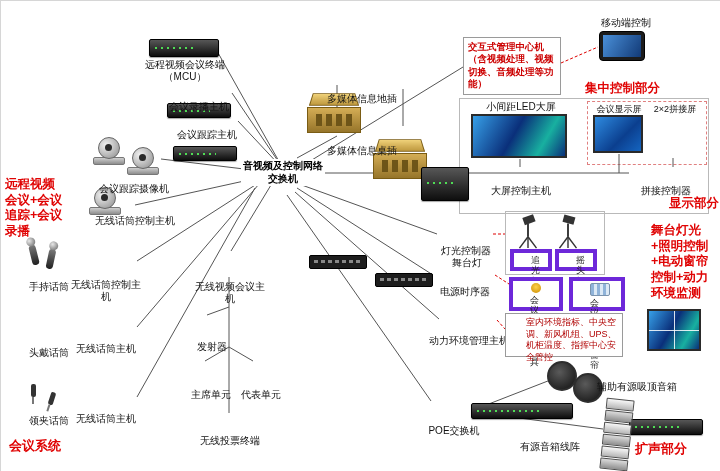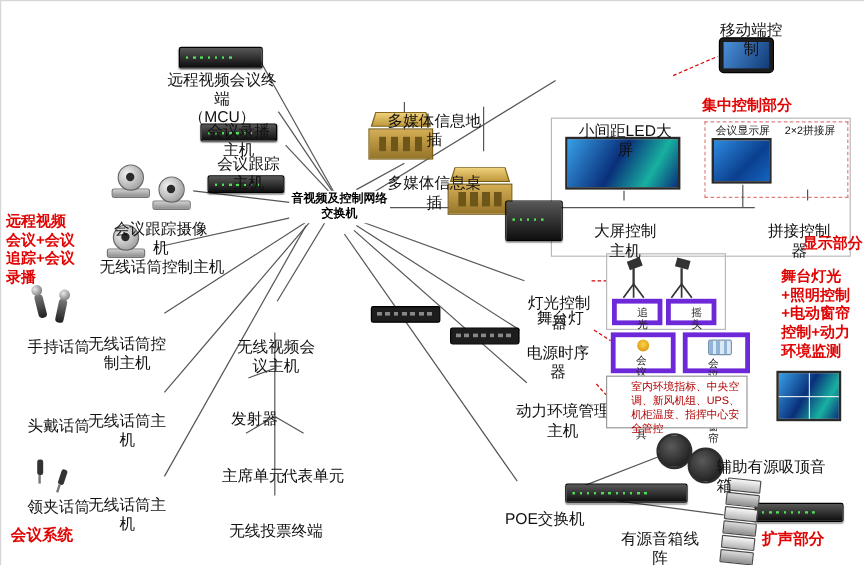--- a/index.html
+++ b/index.html
@@ -2,21 +2,21 @@
 <html><head>
 <meta charset="utf-8">
 <style>
   html,body{margin:0;padding:0;background:#fff;}
   #stage{position:relative;width:720px;height:471px;background:#fff;border:1px solid #d6d6d6;
          font-family:"Liberation Sans","DejaVu Sans",sans-serif;overflow:hidden;}
   .frame{position:absolute;border:1px solid #b9b9b9;z-index:0;background:transparent;}
   .frame.red-dash{border:1px dashed #e08080;}
   svg.wires{position:absolute;left:0;top:0;z-index:1;pointer-events:none;}
   .node{position:absolute;z-index:2;}
-  .lbl{position:absolute;z-index:3;font-size:13px;line-height:1.2;color:#111;text-align:center;white-space:pre-line;}
+  .lbl{position:absolute;z-index:3;font-size:10px;line-height:1.2;color:#111;text-align:center;white-space:pre-line;}
   .lbl.sm{font-size:9px;}
   .sec{position:absolute;z-index:3;font-size:12.5px;font-weight:bold;color:#e00404;line-height:1.25;text-align:left;white-space:pre-line;}
   .hub{position:absolute;z-index:3;font-size:10px;font-weight:bold;color:#000;text-align:center;
        background:#fff;white-space:pre-line;line-height:1.25;padding:1px 2px;}
   
   .rack{background:linear-gradient(#575757,#0e0e0e);border:1px solid #000;border-radius:2px;position:relative;box-shadow:0 1px 1px rgba(0,0,0,.35);}
   .rack i{position:absolute;left:5px;top:45%;right:32%;height:2px;
           background:repeating-linear-gradient(90deg,#4fdd55 0 2px,rgba(0,0,0,0) 2px 6px);}
   .cam .head{width:20px;height:20px;border-radius:50%;background:radial-gradient(circle at 35% 35%,#f2f2f2,#8a8a8a);border:1px solid #666;margin:0 auto;position:relative;}
   .cam .head::after{content:"";position:absolute;left:6px;top:6px;width:7px;height:7px;border-radius:50%;background:#2a2a2a;}
@@ -145,20 +145,21 @@
       <i></i>
     </div>
   <div class="node strip" style="left:374px;top:126px;width:56px;height:12px;">
       <i></i>
     </div>
   <div class="lbl" style="left:316px;top:144px;width:90px;">多媒体信息桌插</div>
 
   <div class="node rack" style="left:420px;top:6px;width:46px;height:32px;">
       <i></i>
     </div>
+  <div class="mgmtbox" style="left:462px;top:36px;width:98px;height:58px;">交互式管理中心机（含视频处理、视频切换、音频处理等功能）</div>
   <div class="lbl" style="left:594px;top:16px;width:62px;">移动端控制</div>
   <div class="node tablet" style="left:598px;top:30px;width:46px;height:30px;">
       <div class="scr"></div>
     </div>
   <div class="sec" style="left:584px;top:80px;width:84px;">集中控制部分</div>
 
   <div class="lbl" style="left:476px;top:100px;width:88px;">小间距LED大屏</div>
   <div class="node screen" style="left:470px;top:113px;width:96px;height:44px;"></div>
   <div class="lbl sm" style="left:590px;top:103px;width:56px;">会议显示屏</div>
   <div class="node screen plain" style="left:592px;top:114px;width:50px;height:38px;"></div>

